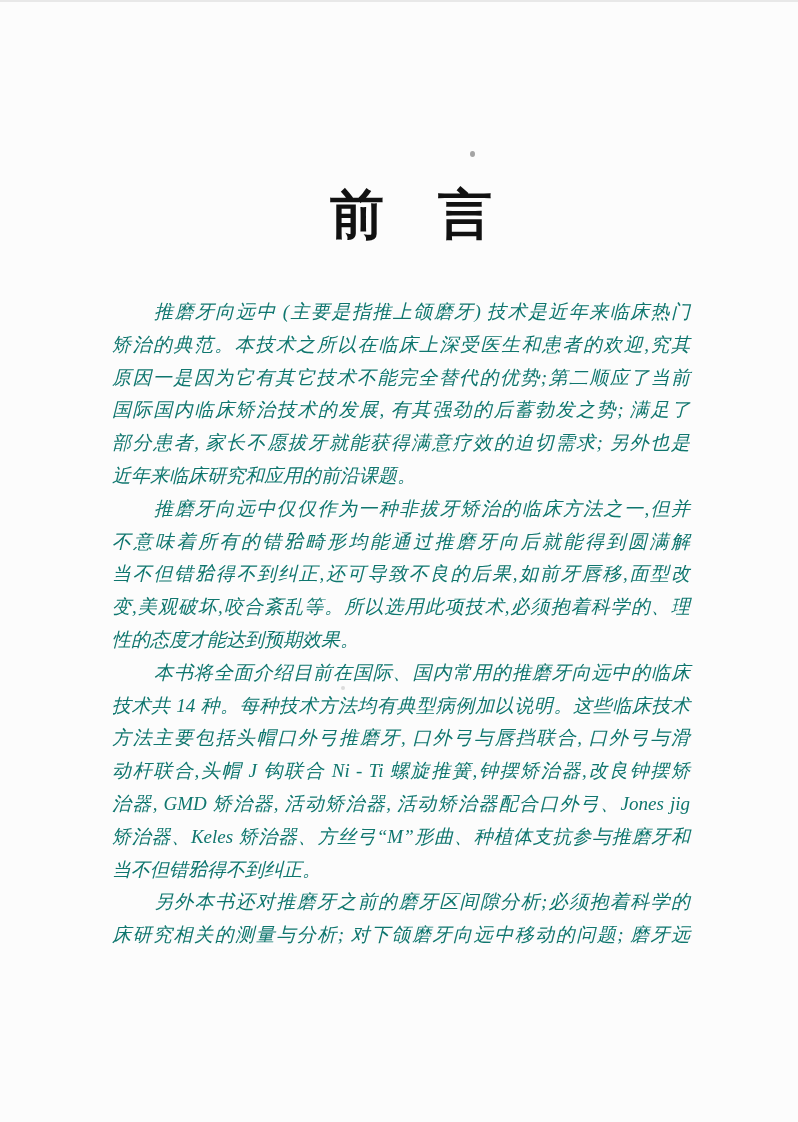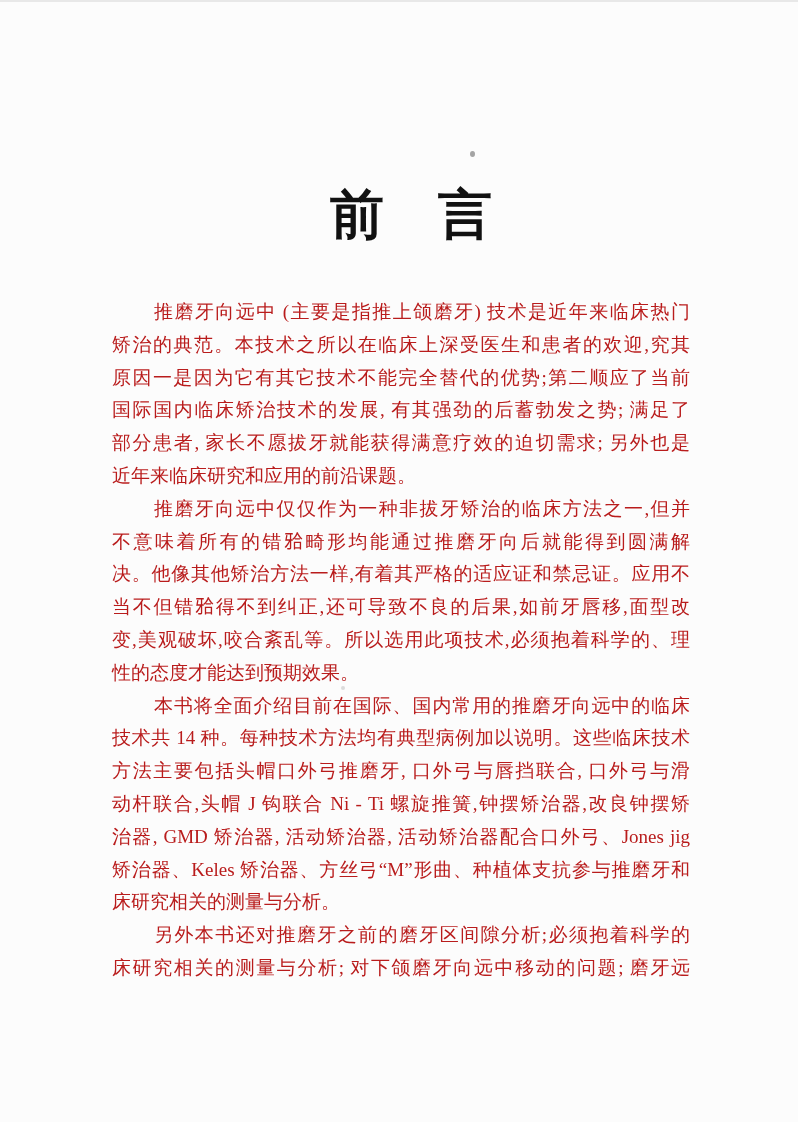--- a/index.html
+++ b/index.html
@@ -42,21 +42,22 @@
     width: 578px;
   }
   .line {
     height: 32.8px;
     line-height: 32.8px;
     font-size: 19px;
     text-align: justify;
     text-align-last: justify;
     text-justify: inter-character;
     white-space: nowrap;
-    color: #b91c1c;
+    color: #0f766e;
+    font-style: italic;
   }
   .line.indent { text-indent: 42px; }
   .line.para-end {
     text-align: center;
     text-align-last: left;
   }
 </style>
 </head>
 <body>
 
@@ -68,27 +69,26 @@
 
   <div class="preface-body">
       <div class="line indent">推磨牙向远中 (主要是指推上颌磨牙) 技术是近年来临床热门</div>
       <div class="line">矫治的典范。本技术之所以在临床上深受医生和患者的欢迎,究其</div>
       <div class="line">原因一是因为它有其它技术不能完全替代的优势;第二顺应了当前</div>
       <div class="line">国际国内临床矫治技术的发展, 有其强劲的后蓄勃发之势; 满足了</div>
       <div class="line">部分患者, 家长不愿拔牙就能获得满意疗效的迫切需求; 另外也是</div>
       <div class="line para-end">近年来临床研究和应用的前沿课题。</div>
       <div class="line indent">推磨牙向远中仅仅作为一种非拔牙矫治的临床方法之一,但并</div>
       <div class="line">不意味着所有的错𬌗畸形均能通过推磨牙向后就能得到圆满解</div>
-      <div class="line">决。他像其他矫治方法一样,有着其严格的适应证和禁忌证。应用不</div>
       <div class="line">当不但错𬌗得不到纠正,还可导致不良的后果,如前牙唇移,面型改</div>
       <div class="line">变,美观破坏,咬合紊乱等。所以选用此项技术,必须抱着科学的、理</div>
       <div class="line para-end">性的态度才能达到预期效果。</div>
       <div class="line indent">本书将全面介绍目前在国际、国内常用的推磨牙向远中的临床</div>
       <div class="line">技术共 14 种。每种技术方法均有典型病例加以说明。这些临床技术</div>
       <div class="line">方法主要包括头帽口外弓推磨牙, 口外弓与唇挡联合, 口外弓与滑</div>
       <div class="line">动杆联合,头帽 J 钩联合 Ni - Ti 螺旋推簧,钟摆矫治器,改良钟摆矫</div>
       <div class="line">治器, GMD 矫治器, 活动矫治器, 活动矫治器配合口外弓、Jones jig</div>
       <div class="line">矫治器、Keles 矫治器、方丝弓“M”形曲、种植体支抗参与推磨牙和</div>
-      <div class="line para-end">床研究相关的测量与分析。</div>
+      <div class="line para-end">当不但错𬌗得不到纠正。</div>
       <div class="line indent">另外本书还对推磨牙之前的磨牙区间隙分析;必须抱着科学的</div>
       <div class="line">床研究相关的测量与分析; 对下颌磨牙向远中移动的问题; 磨牙远</div>
     </div>
 </div>
 
 </body></html>

